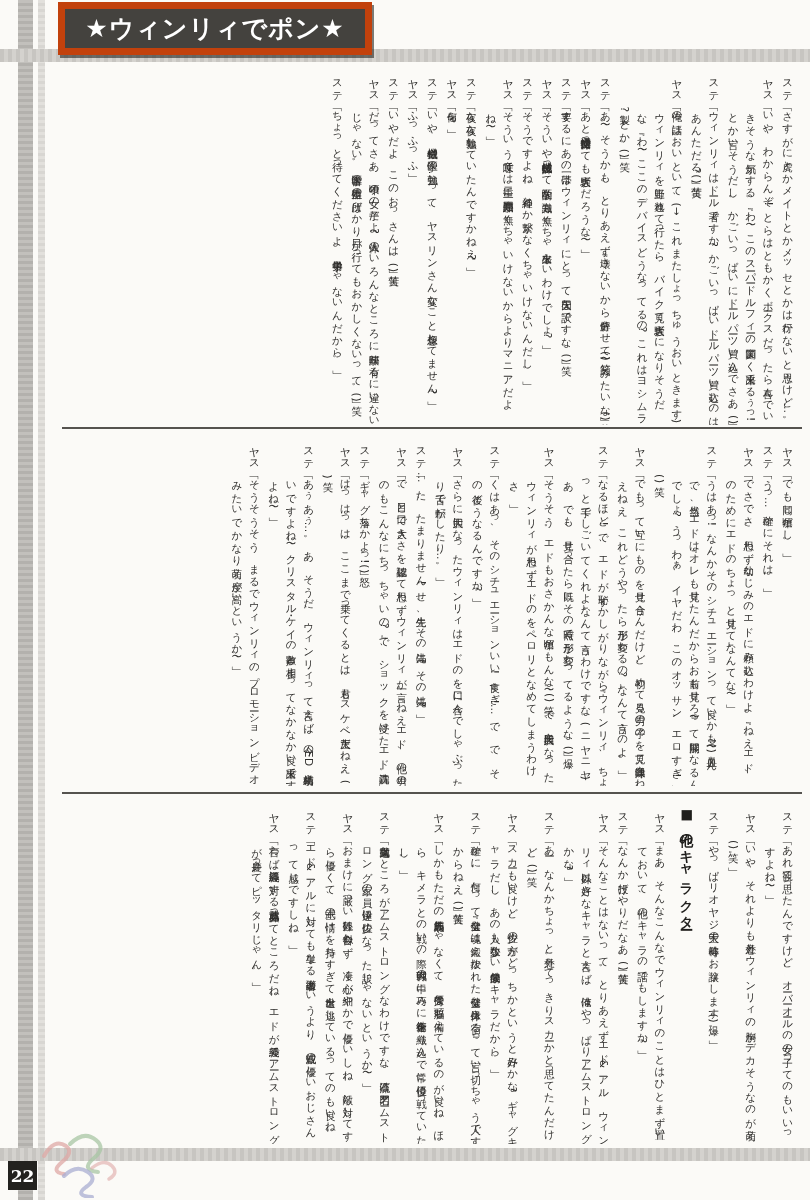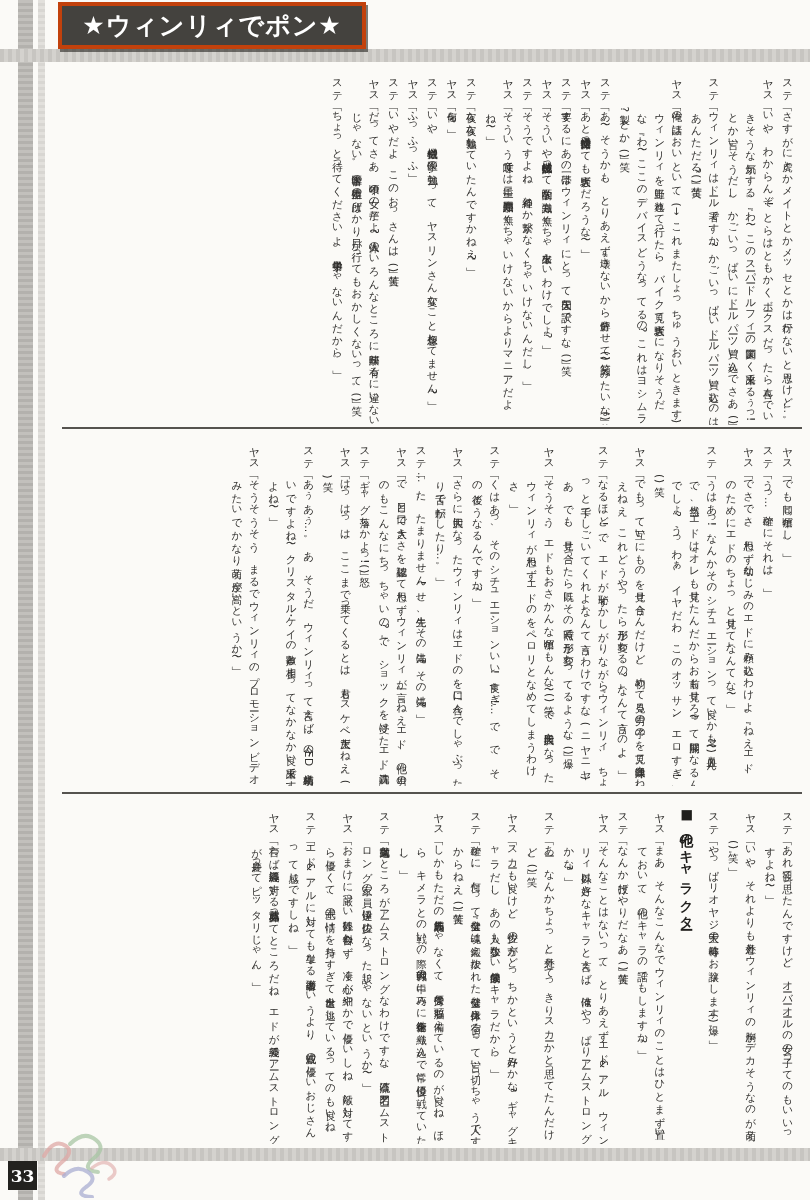--- a/index.html
+++ b/index.html
@@ -18,21 +18,21 @@
   .vbar.inner{left:38px;width:7px;background:repeating-linear-gradient(0deg,#d8d6d2 0 3px,#e2e0dc 3px 6px);}
   .hband{
     position:absolute;left:0;right:0;height:13px;
     background:repeating-linear-gradient(90deg,#c7c5c1 0 4px,#d4d2ce 4px 8px);
   }
   .hband.top{top:49px;}
   .hband.bottom{top:1148px;}
 
   .title-box{
     position:absolute;left:58px;top:2px;width:300px;height:39px;
-    background:#44423e;border:4px solid #c2410c;
+    background:#44423e;border:7px solid #c2410c;
     box-shadow:2px 3px 0 rgba(20,18,15,.55);
     display:flex;align-items:center;justify-content:center;
   }
   .title-box span{
     color:#ffffff;font-weight:bold;font-size:25px;letter-spacing:1px;white-space:nowrap;
   }
 
   .band{
     position:absolute;left:60px;width:738px;
     writing-mode:vertical-rl;
@@ -139,13 +139,13 @@
     <p class="entry"><span class="speaker">ヤス</span><span class="quote">「言わば源義経に対する武蔵坊弁慶ってところだね。エドが義経でアームストロングが弁慶ってピッタリじゃん。」</span></p>
   </section>
 
 <svg class="scribble" width="130" height="80" viewBox="0 0 130 80" aria-hidden="true">
   <path d="M14 38 q10 -18 22 -10 q8 6 -4 16 q-12 10 2 12" fill="none" stroke="#dfa8a6" stroke-width="4" stroke-linecap="round" opacity=".75"></path>
   <path d="M40 26 q14 -14 26 -4 q10 8 -2 18 q-14 12 4 14" fill="none" stroke="#a8c6a4" stroke-width="4" stroke-linecap="round" opacity=".75"></path>
   <path d="M34 58 q12 -12 24 -4 q10 7 -2 15 q-12 9 6 10" fill="none" stroke="#a9aed2" stroke-width="4" stroke-linecap="round" opacity=".75"></path>
   <path d="M62 50 q12 -10 20 -2 q7 7 -3 13" fill="none" stroke="#dfa8a6" stroke-width="3.5" stroke-linecap="round" opacity=".6"></path>
 </svg>
 
-<div class="page-number">33</div>
+<div class="page-number">22</div>
 
 </body></html>

